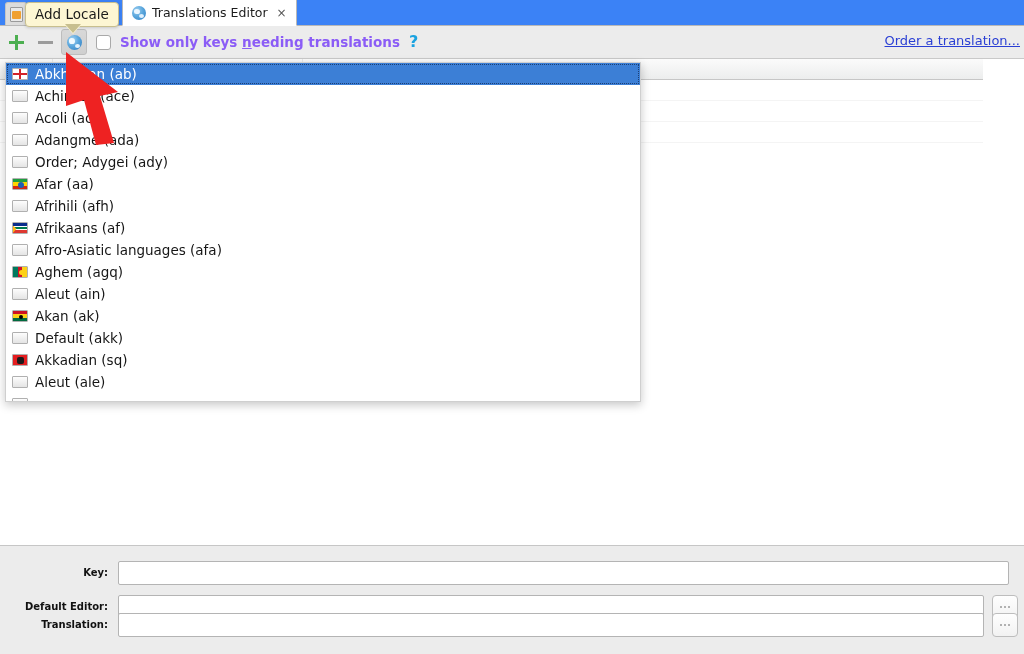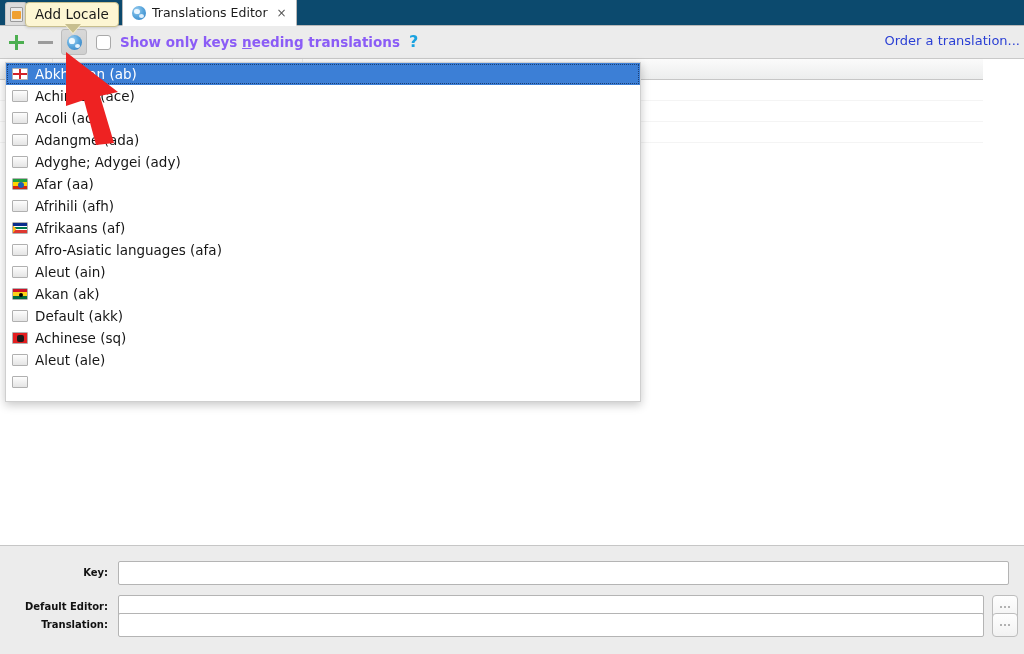--- a/index.html
+++ b/index.html
@@ -7,21 +7,21 @@
     width: 1024px; height: 654px;
     font-family: "DejaVu Sans", "Liberation Sans", sans-serif;
     background: #ffffff;
     overflow: hidden;
   }
   #app { position: relative; width: 1024px; height: 654px; }
 
   
   .tabbar {
     position: absolute; left: 0; top: 0; width: 1024px; height: 26px;
-    background: #0c4a6e;
+    background: #3b82f6;
     border-bottom: 1px solid #b8b8b8;
   }
   .tool-tab {
     position: absolute; left: 5px; top: 2px; width: 22px; height: 23px;
     display: flex; align-items: center; justify-content: center;
     background: #dcdcdc; border: 1px solid #c4c4c4; border-bottom: none;
     border-radius: 3px 3px 0 0;
   }
   .doc-icon {
     width: 13px; height: 15px; background: #e9e9e9;
@@ -105,21 +105,21 @@
     font-size: 13.5px; color: #8b5cf6; margin-left: 9px; white-space: nowrap;
     font-weight: 600;
   }
   .chk-label u { text-decoration: underline; }
   .help-icon {
     margin-left: 9px; font-size: 16px; font-weight: bold; color: #1aa3e0;
     line-height: 1;
   }
   .order-link {
     position: absolute; right: 4px; top: 7px;
-    font-size: 13px; color: #2a3fd4; 
+    font-size: 13px; color: #2a3fd4; text-decoration: underline;
     white-space: nowrap;
   }
 
   
   .table-area {
     position: absolute; left: 0; top: 59px; width: 1024px; height: 486px;
     background: #ffffff;
   }
   .tbl-header {
     position: absolute; left: 0; top: 0; width: 983px; height: 21px;
@@ -350,53 +350,57 @@
       <div class="locale-row">
         <span class="flag none"></span>
         <span class="locale-name">Acoli (ach)</span>
       </div>
       <div class="locale-row">
         <span class="flag none"></span>
         <span class="locale-name">Adangme (ada)</span>
       </div>
       <div class="locale-row">
         <span class="flag none"></span>
-        <span class="locale-name">Adyghe; Adygei (ady)</span>
+        <span class="locale-name">Order; Adygei (ady)</span>
       </div>
       <div class="locale-row">
         <span class="flag et"></span>
         <span class="locale-name">Afar (aa)</span>
       </div>
       <div class="locale-row">
         <span class="flag none"></span>
         <span class="locale-name">Afrihili (afh)</span>
       </div>
       <div class="locale-row">
         <span class="flag za"></span>
         <span class="locale-name">Afrikaans (af)</span>
       </div>
       <div class="locale-row">
         <span class="flag none"></span>
         <span class="locale-name">Afro-Asiatic languages (afa)</span>
       </div>
       <div class="locale-row">
+        <span class="flag cm"></span>
+        <span class="locale-name">Aghem (agq)</span>
+      </div>
+      <div class="locale-row">
         <span class="flag none"></span>
         <span class="locale-name">Aleut (ain)</span>
       </div>
       <div class="locale-row">
         <span class="flag gh"></span>
         <span class="locale-name">Akan (ak)</span>
       </div>
       <div class="locale-row">
         <span class="flag none"></span>
         <span class="locale-name">Default (akk)</span>
       </div>
       <div class="locale-row">
         <span class="flag al"></span>
-        <span class="locale-name">Achinese (sq)</span>
+        <span class="locale-name">Akkadian (sq)</span>
       </div>
       <div class="locale-row">
         <span class="flag none"></span>
         <span class="locale-name">Aleut (ale)</span>
       </div>
       <div class="locale-row">
         <span class="flag none"></span>
         <span class="locale-name"></span>
       </div>
     </div>

